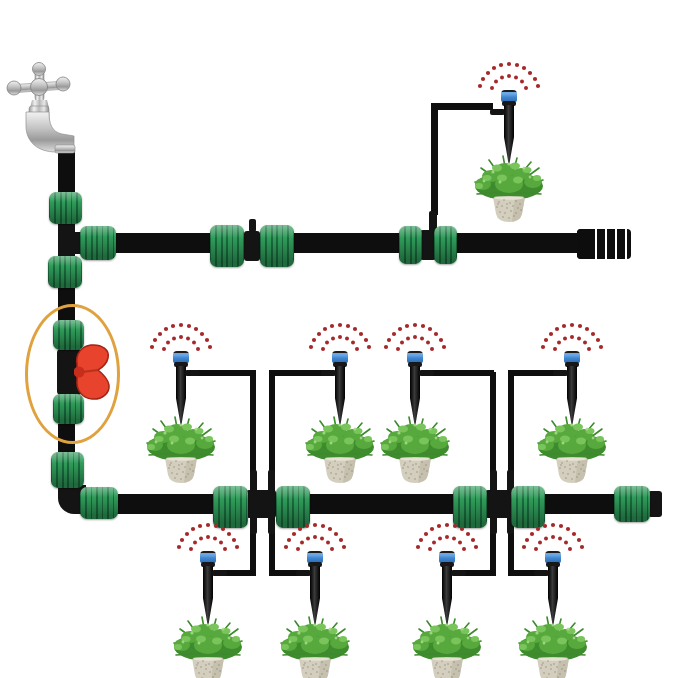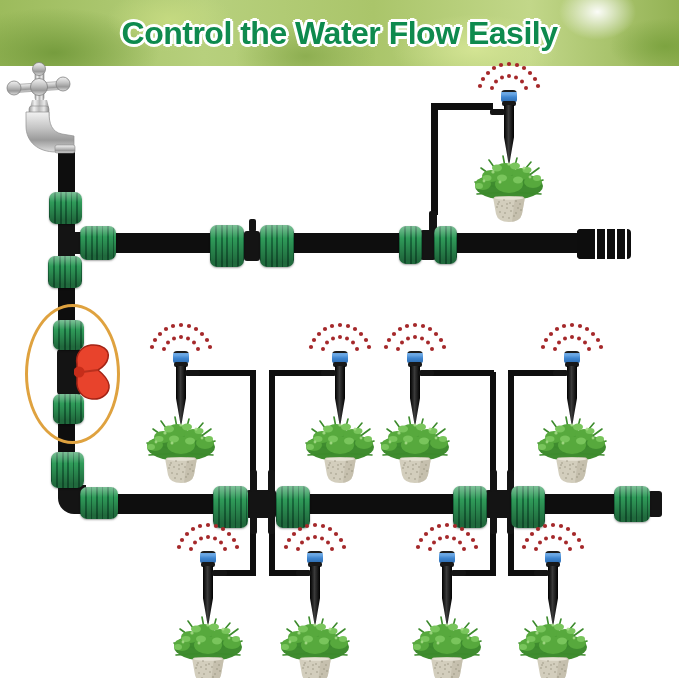--- a/index.html
+++ b/index.html
@@ -161,23 +161,20 @@
           <circle cx="30" cy="15" r=".7"></circle>
         <circle cx="16" cy="9" r=".7"></circle>
           <circle cx="7" cy="9" r=".7"></circle>
       </g>
     </symbol>
   </defs>
 </svg>
 
 <div id="canvas">
 
-  <div class="banner">
-    <h1>Control the Water Flow Easily</h1>
-  </div>
 
   <svg class="faucet" viewBox="0 0 84 92">
     <rect x="12" y="21" width="48" height="8" rx="4" fill="url(#chromeV)" stroke="#8a8a8a" stroke-width=".6" transform="rotate(-4 36 25)"></rect>
     <rect x="33" y="4" width="9" height="36" rx="4.5" fill="url(#chrome)" stroke="#8a8a8a" stroke-width=".6"></rect>
     <circle cx="37" cy="7" r="6.5" fill="url(#chromeV)" stroke="#808080" stroke-width=".8"></circle>
     <circle cx="12" cy="26" r="7" fill="url(#chromeV)" stroke="#808080" stroke-width=".8"></circle>
     <circle cx="61" cy="22" r="7" fill="url(#chromeV)" stroke="#808080" stroke-width=".8"></circle>
     <circle cx="37" cy="25" r="8.5" fill="url(#chromeV)" stroke="#7d7d7d" stroke-width=".8"></circle>
     <path d="M30,38 h15 l2,8 h-19 z" fill="url(#chrome)"></path>
     <rect x="27" y="44" width="20" height="22" rx="3" fill="url(#chrome)" stroke="#8a8a8a" stroke-width=".6"></rect>

